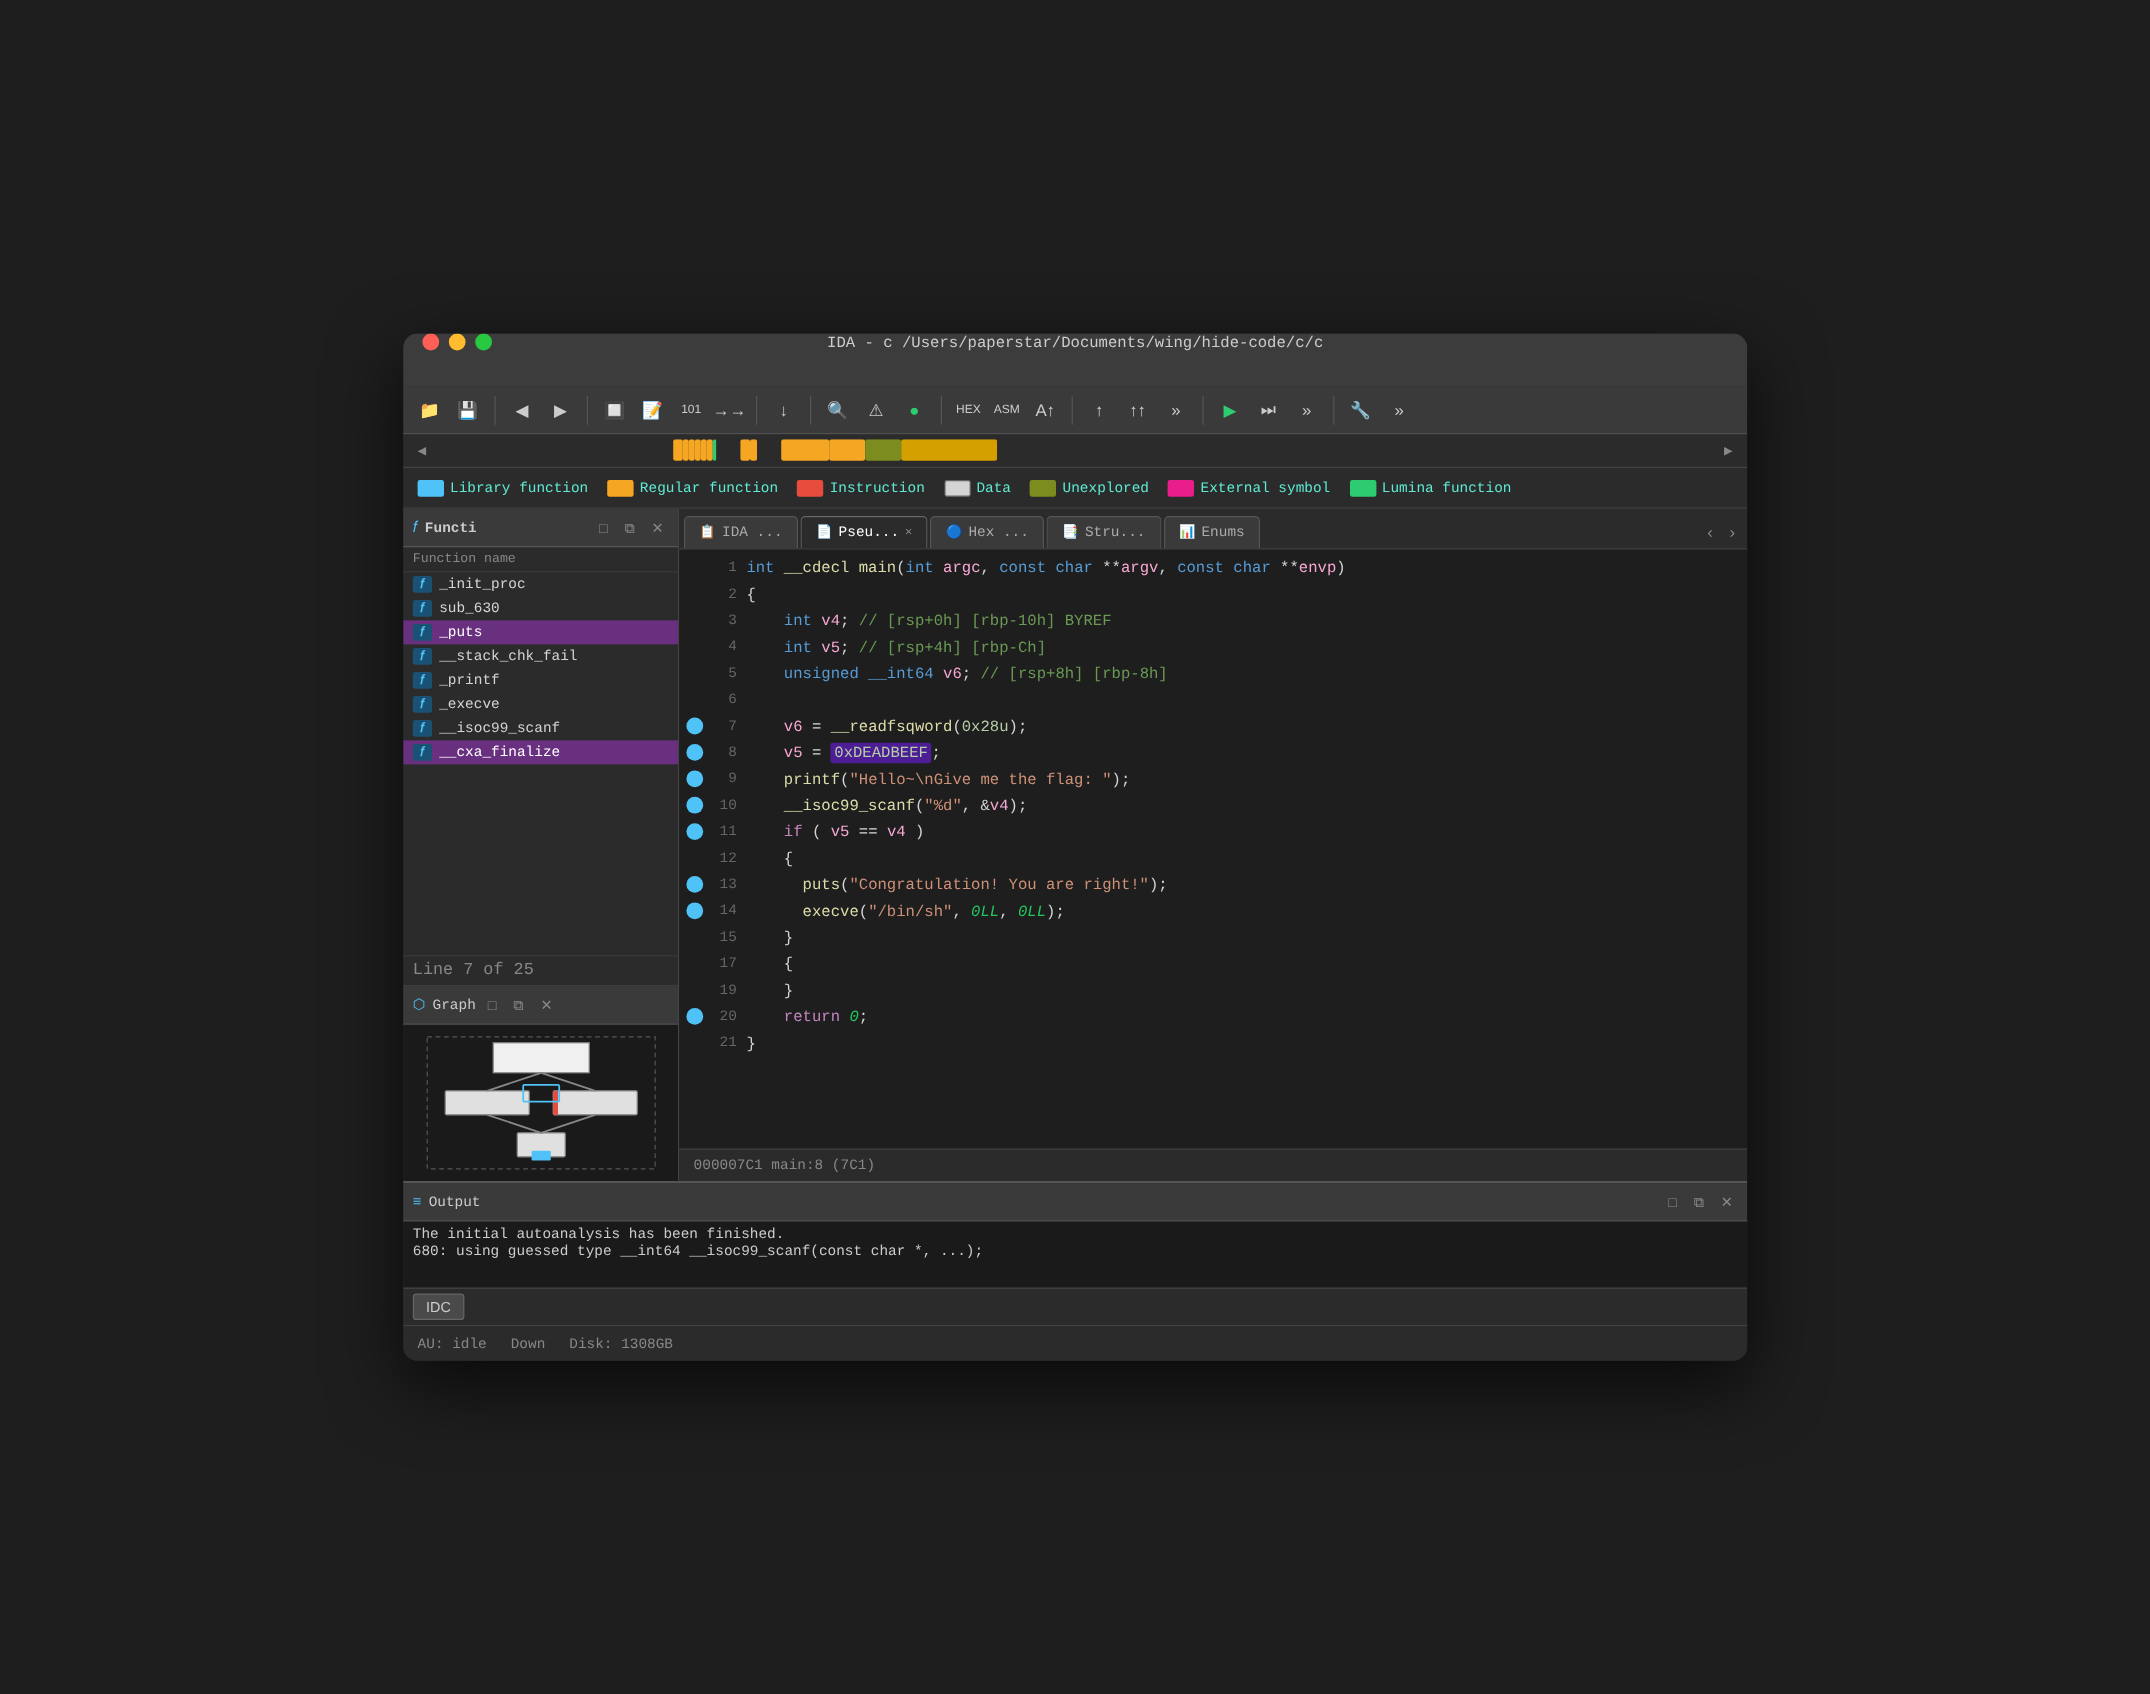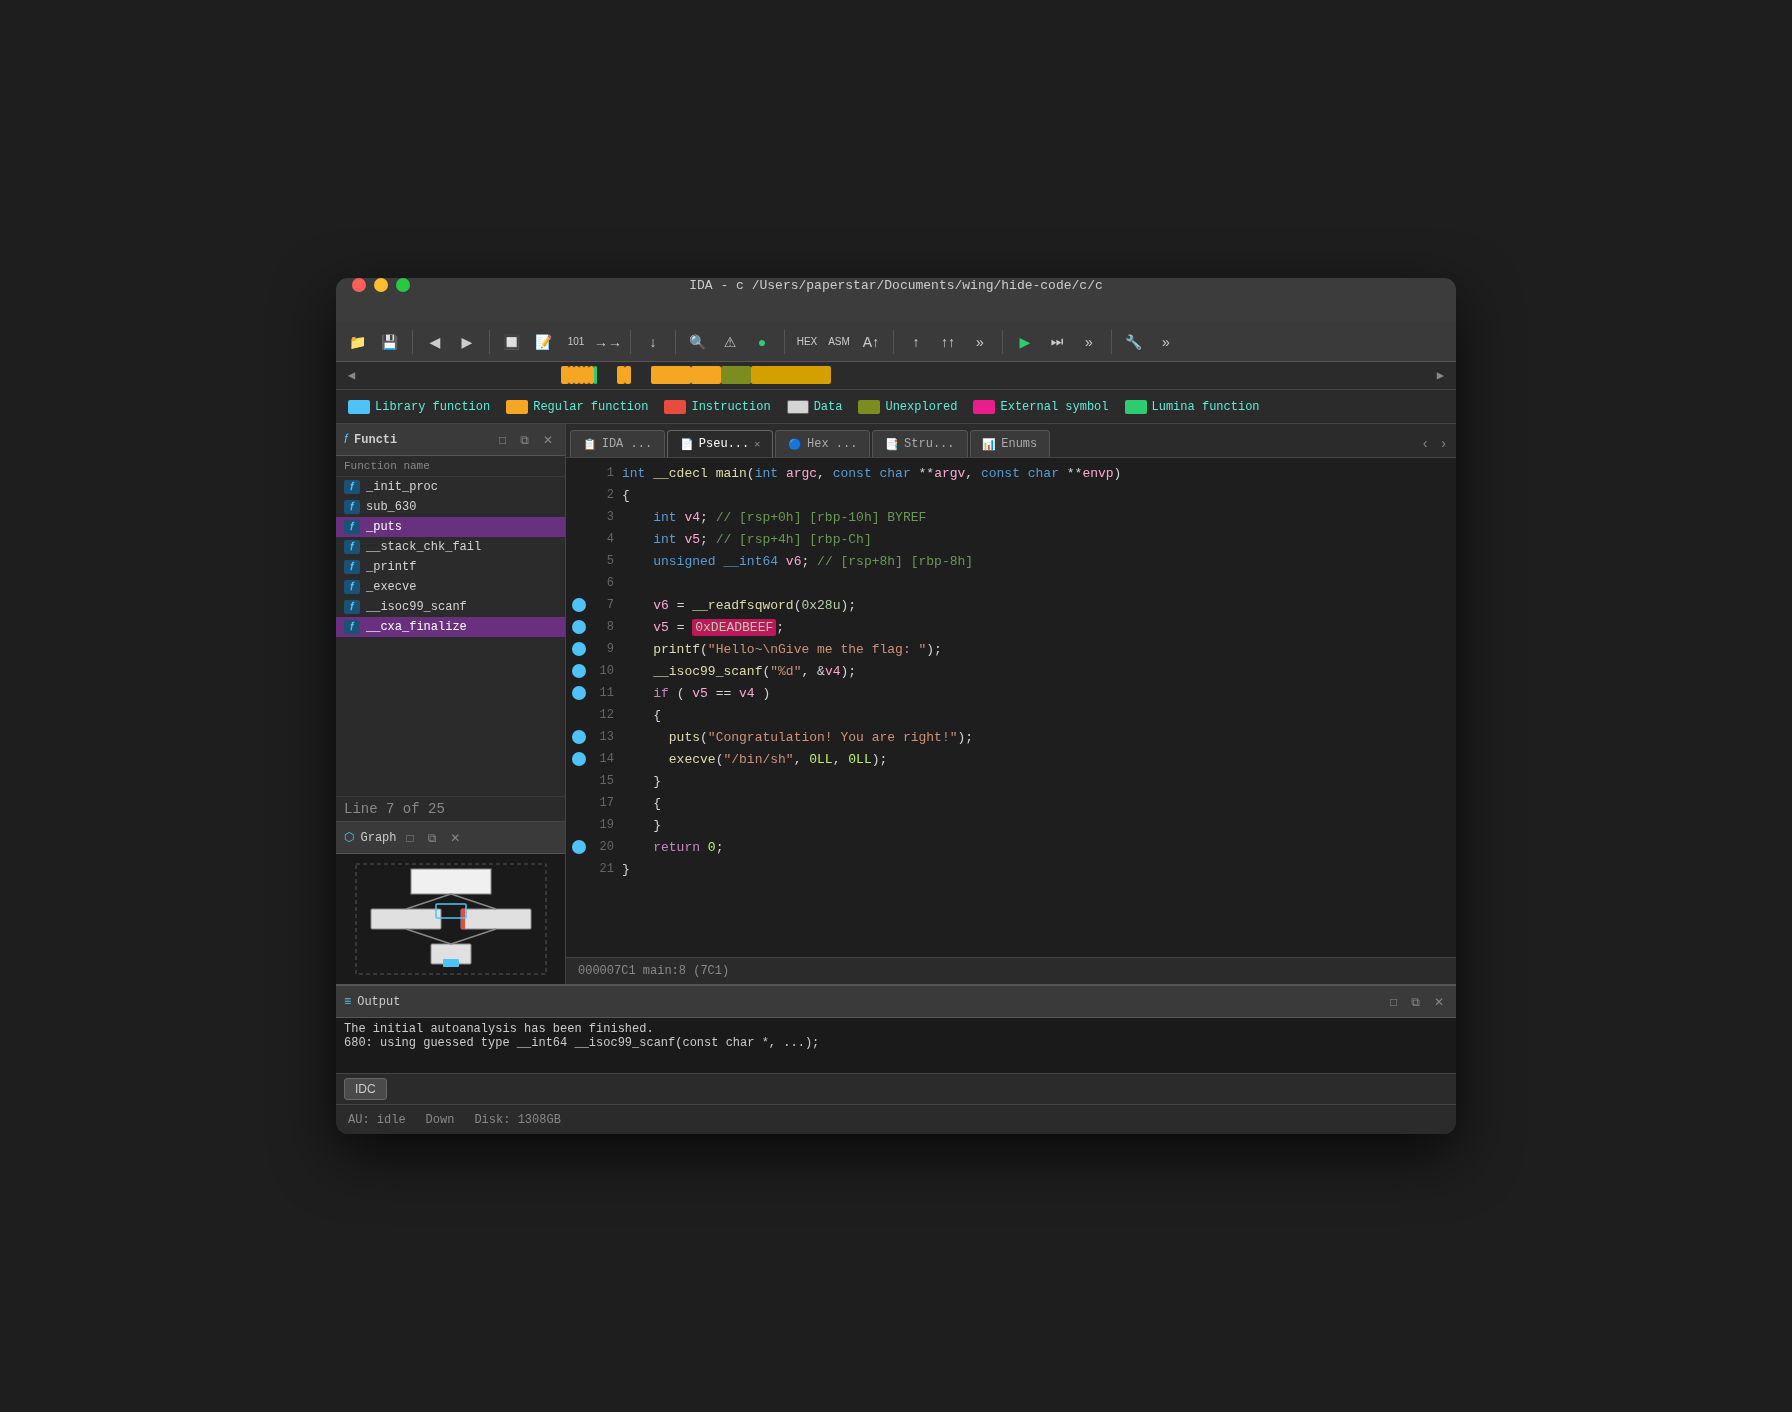--- a/index.html
+++ b/index.html
@@ -320,21 +320,21 @@
     .code-text {
       font-size: 13px;
       font-family: 'Menlo', 'Monaco', 'Courier New', monospace;
       white-space: pre;
     }
     
     .kw { color: #569cd6; }
     .kw2 { color: #c586c0; }
     .func-call { color: #dcdcaa; }
     .str { color: #ce9178; }
-    .num { color: #bef264; }
+    .num { color: #22c55e; font-style: italic; }
     .comment { color: #6a9955; }
     .var { color: #f9a8d4; }
     .plain { color: #d4d4d4; }
     .hex { color: #b5cea8; }
     
     .code-addr-bar {
       background: #2b2b2b;
       padding: 6px 12px;
       font-size: 12px;
       color: #888;
@@ -668,21 +668,21 @@
 
         <div class="code-line">
           <div class="code-dot"></div>
           <div class="line-num">7</div>
           <div class="code-text">    <span class="var">v6</span> = <span class="func-call">__readfsqword</span>(<span class="hex">0x28u</span>);</div>
         </div>
 
         <div class="code-line">
           <div class="code-dot"></div>
           <div class="line-num">8</div>
-          <div class="code-text">    <span class="var">v5</span> = <span class="hex" style="background:#be185d;padding:1px 3px;border-radius:2px;">0xDEADBEEF</span>;</div>
+          <div class="code-text">    <span class="var">v5</span> = <span class="hex" style="background:#4c1d95;padding:1px 3px;border-radius:2px;">0xDEADBEEF</span>;</div>
         </div>
 
         <div class="code-line">
           <div class="code-dot"></div>
           <div class="line-num">9</div>
           <div class="code-text">    <span class="func-call">printf</span>(<span class="str">"Hello~\nGive me the flag: "</span>);</div>
         </div>
 
         <div class="code-line">
           <div class="code-dot"></div>

